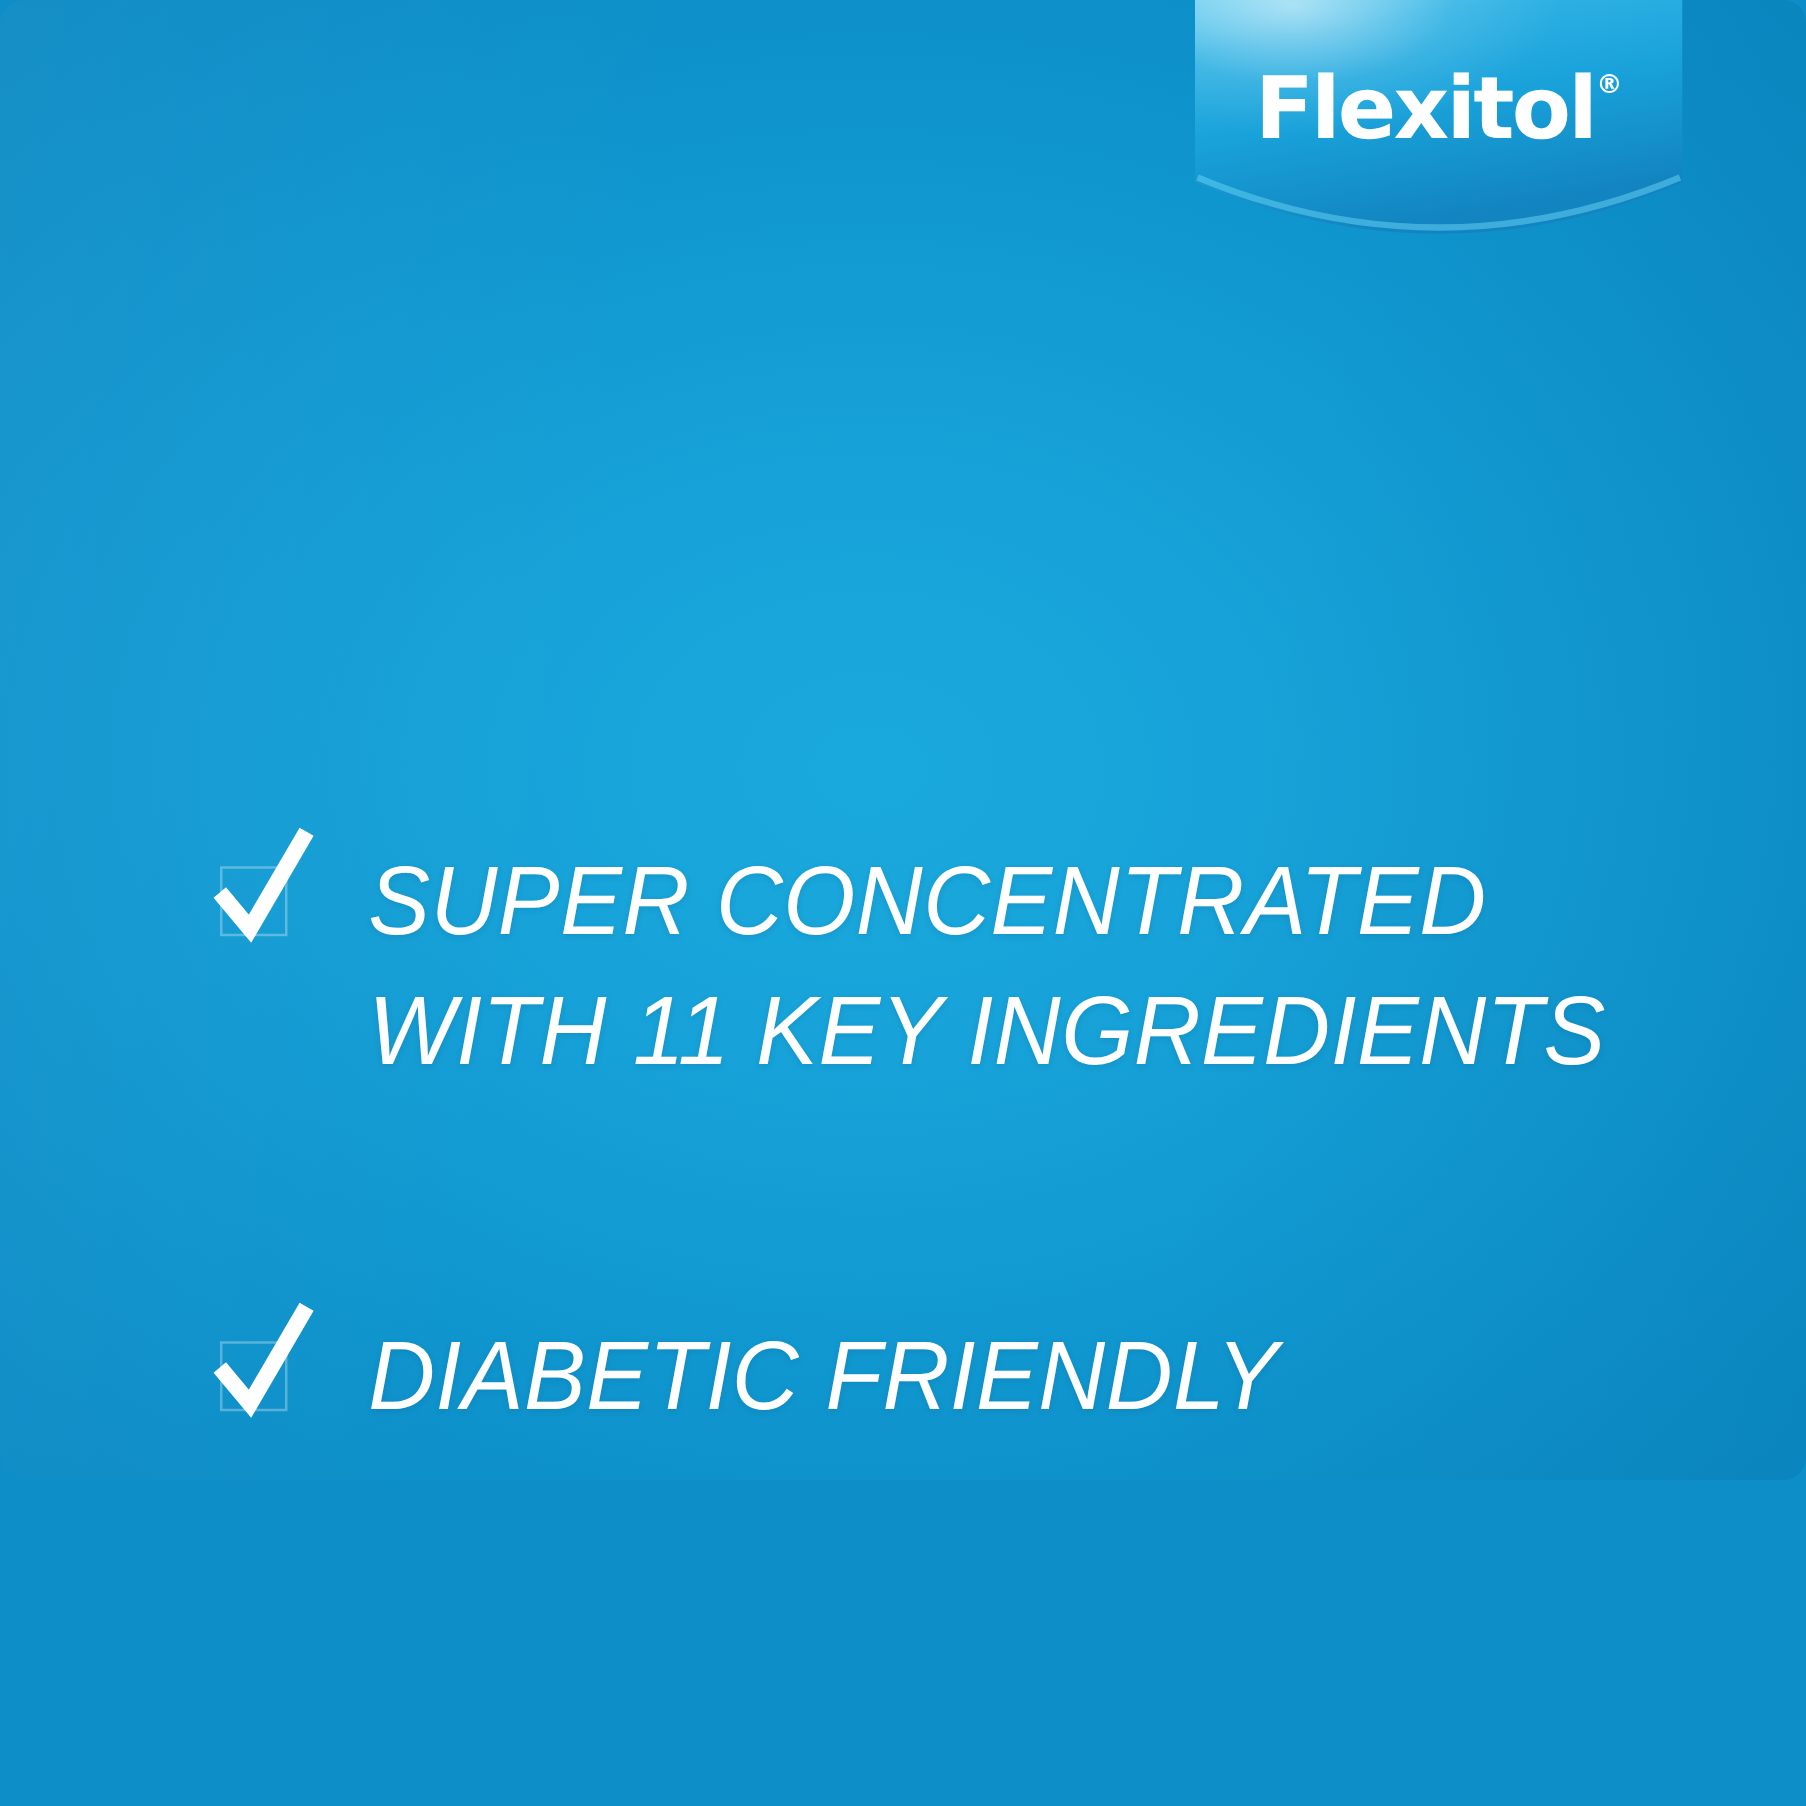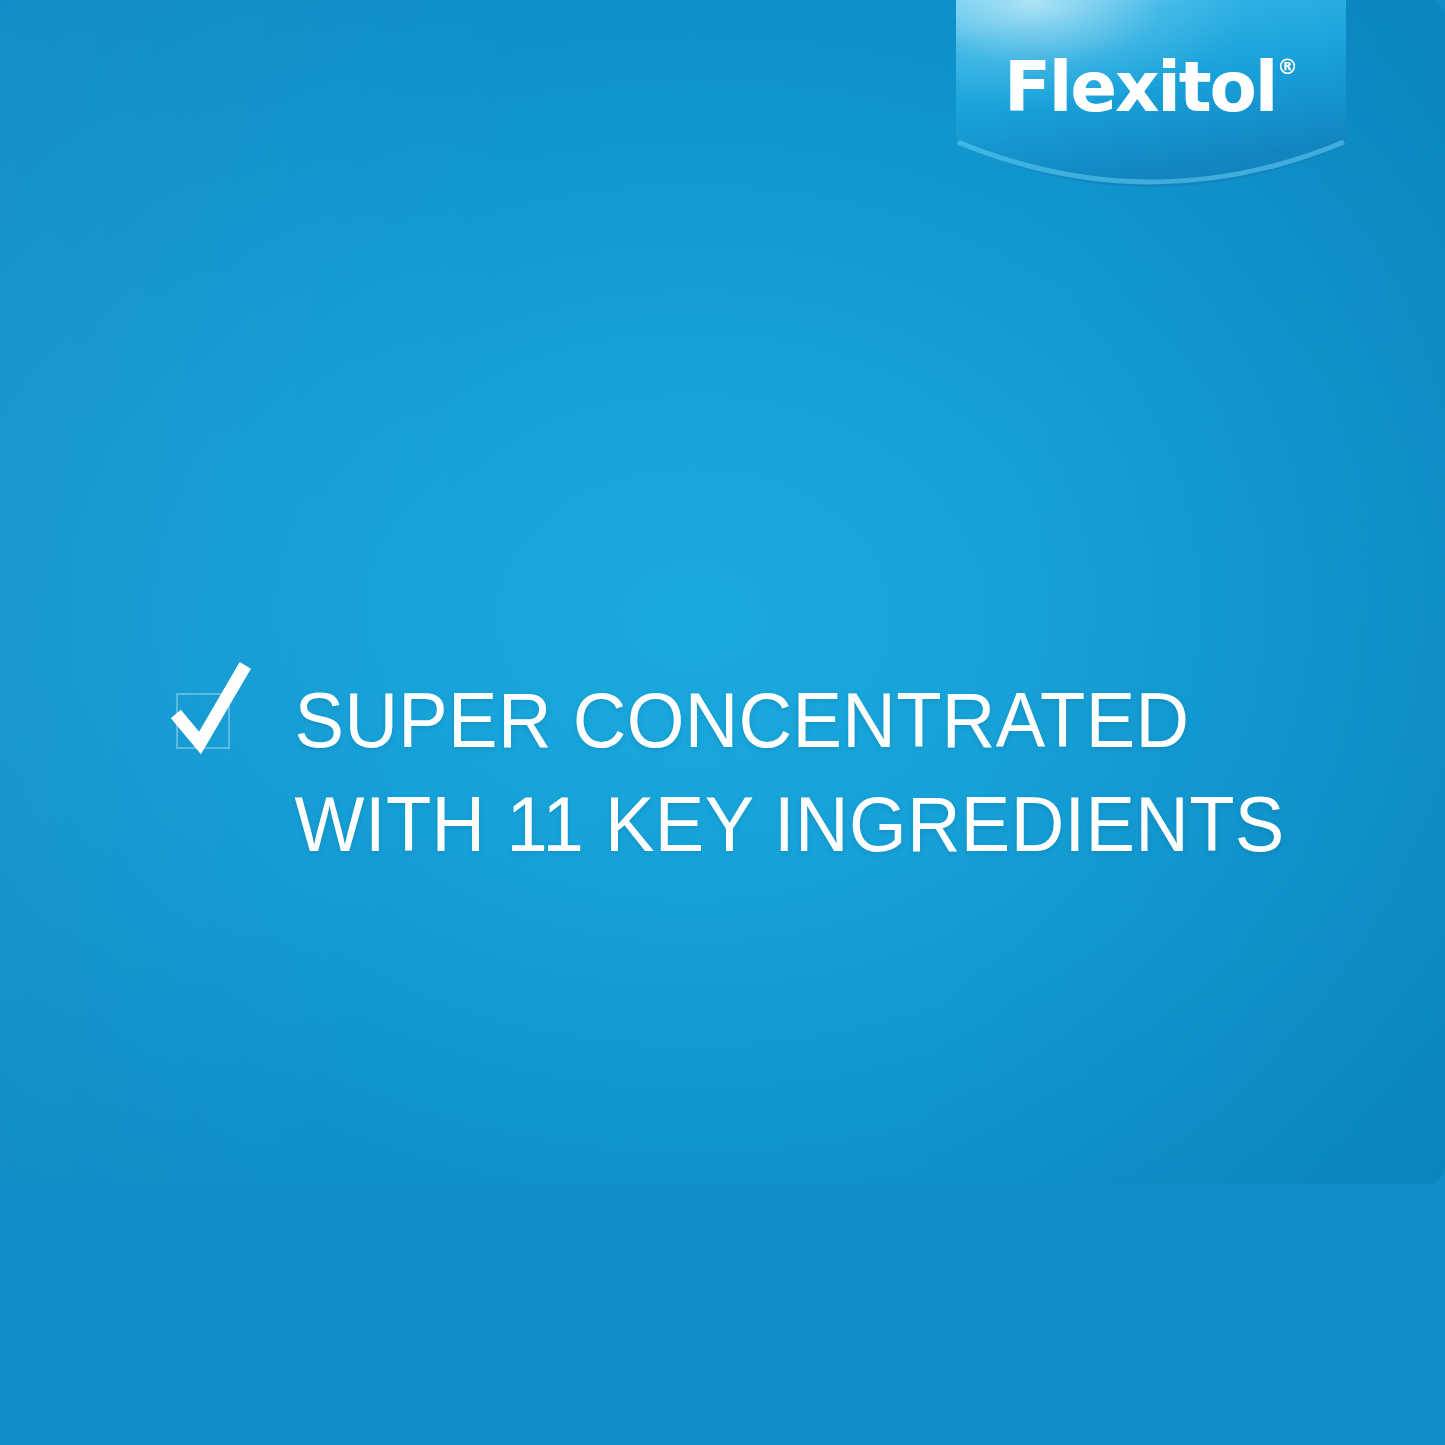--- a/index.html
+++ b/index.html
@@ -105,20 +105,21 @@
     transform-origin: left center;
     text-shadow: 0 2px 5px rgba(0,60,100,0.16);
   }
 
   
   #bullets {
     position: absolute;
     left: 172px;
     top: 668px;
     width: 1200px;
+    font-style: italic;
   }
   .bullet-row {
     position: relative;
     display: flex;
     align-items: flex-start;
   }
   .bullet-row.b1 { margin-bottom: 172px; }
   .bullet-row.b2 { margin-bottom: 80px; }
 
   .checkbox {
@@ -206,15 +207,26 @@
           <path d="M6,52 L26,76 L68,4" fill="none" stroke="#ffffff" stroke-width="13" stroke-linecap="square" stroke-linejoin="miter"></path>
         </svg>
       </span>
       <span class="bullet-text">
         <span class="tline">SUPER CONCENTRATED</span>
         <span class="tline">WITH 11 KEY INGREDIENTS</span>
       </span>
     </div>
 
 
+    <div class="bullet-row b3">
+      <span class="checkbox">
+        <span class="box"></span>
+        <svg viewBox="0 0 74 92" xmlns="http://www.w3.org/2000/svg">
+          <path d="M6,52 L26,76 L68,4" fill="none" stroke="#ffffff" stroke-width="13" stroke-linecap="square" stroke-linejoin="miter"></path>
+        </svg>
+      </span>
+      <span class="bullet-text">
+        <span class="tline">DIABETIC FRIENDLY</span>
+      </span>
+    </div>
 
   </div>
 </div>
 
 </body></html>

